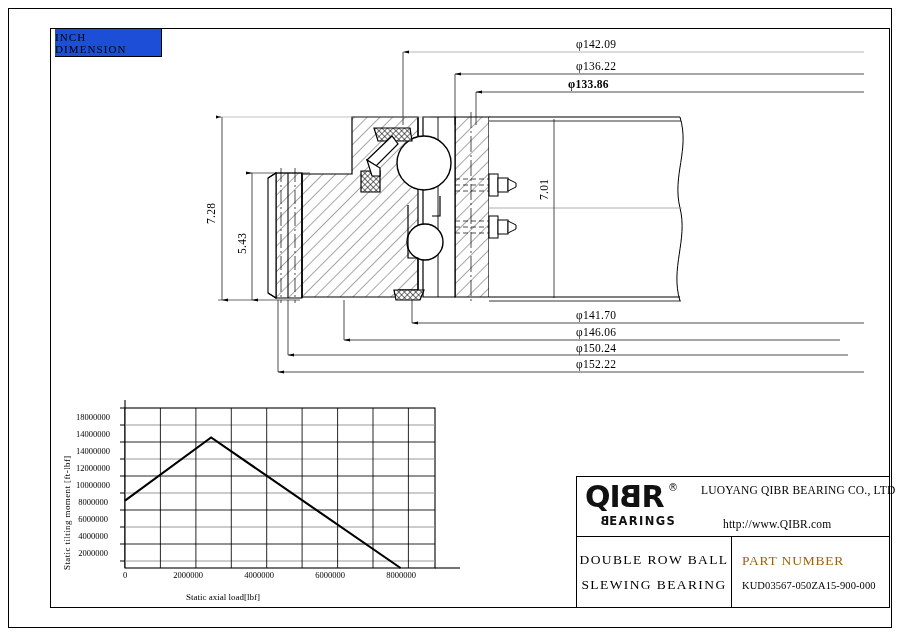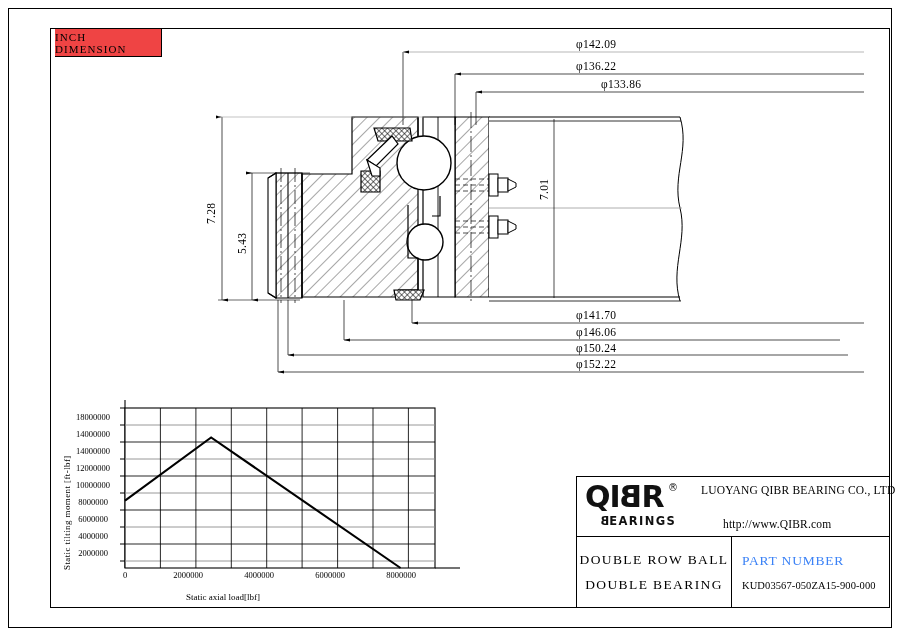--- a/index.html
+++ b/index.html
@@ -45,21 +45,21 @@
     height: 28px;
     border-right: 1.4px solid #000;
     border-bottom: 1.4px solid #000;
     box-sizing: border-box;
     display: flex;
     align-items: center;
     justify-content: center;
     font-size: 11px;
     letter-spacing: 1.1px;
     color: #000;
-    background: #ef4444;
+    background: #1d4ed8;
     font-family: "Liberation Serif", serif;
   }
   
   svg.layer {
     position: absolute;
     left: 0;
     top: 0;
     width: 900px;
     height: 636px;
     pointer-events: none;
@@ -220,21 +220,21 @@
     box-sizing: border-box;
     display: flex;
     flex-direction: column;
     justify-content: center;
     font-family: "Liberation Serif", serif;
     padding-left: 10px;
   }
   #tb-right .pn-label {
     font-size: 13.5px;
     letter-spacing: 0.8px;
-    color: #3b82f6;
+    color: #a16207;
     white-space: nowrap;
   }
   #tb-right .pn-value {
     font-size: 10.5px;
     letter-spacing: 0.1px;
     color: #000;
     margin-top: 11px;
     margin-left: 0;
     white-space: nowrap;
   }
@@ -408,21 +408,21 @@
       <line x1="218" y1="300" x2="300" y2="300" stroke-width="0.6"></line>
     </g>
 
     <g stroke="#000" fill="none">
       <line x1="554" y1="119" x2="554" y2="298" stroke-width="0.7"></line>
     </g>
   </svg>
 
   <div class="dimlabel" style="left:576px; top:38px;">φ142.09</div>
   <div class="dimlabel" style="left:576px; top:60px;">φ136.22</div>
-  <div class="dimlabel" style="left:601px; top:78px;">φ133.86</div>
+  <div class="dimlabel" style="left:568px; top:78px;font-weight:bold;">φ133.86</div>
 
   <div class="dimlabel" style="left:576px; top:309px;">φ141.70</div>
   <div class="dimlabel" style="left:576px; top:326px;">φ146.06</div>
   <div class="dimlabel" style="left:576px; top:342px;">φ150.24</div>
   <div class="dimlabel" style="left:576px; top:358px;">φ152.22</div>
 
   <div class="dimlabel vert" style="left:205px; top:224px;">7.28</div>
   <div class="dimlabel vert" style="left:236px; top:254px;">5.43</div>
   <div class="dimlabel vert" style="left:538px; top:200px;">7.01</div>
 
@@ -508,21 +508,21 @@
         <div class="logo-sub"><span class="mirror-b">B</span><span>E</span><span>A</span><span>R</span><span>I</span><span>N</span><span>G</span><span>S</span></div>
       </div>
       <div class="company-block">
         <div class="company-name">LUOYANG QIBR BEARING CO., LTD</div>
         <div class="company-url">http://www.QIBR.com</div>
       </div>
     </div>
     <div id="tb-bottom">
       <div id="tb-left">
         <div class="l1">DOUBLE ROW BALL</div>
-        <div class="l2">DOUBLE BEARING</div>
+        <div class="l2">SLEWING BEARING</div>
       </div>
       <div id="tb-right">
         <div class="pn-label">PART NUMBER</div>
         <div class="pn-value">KUD03567-050ZA15-900-000</div>
       </div>
     </div>
   </div>
 
 </div>
 

